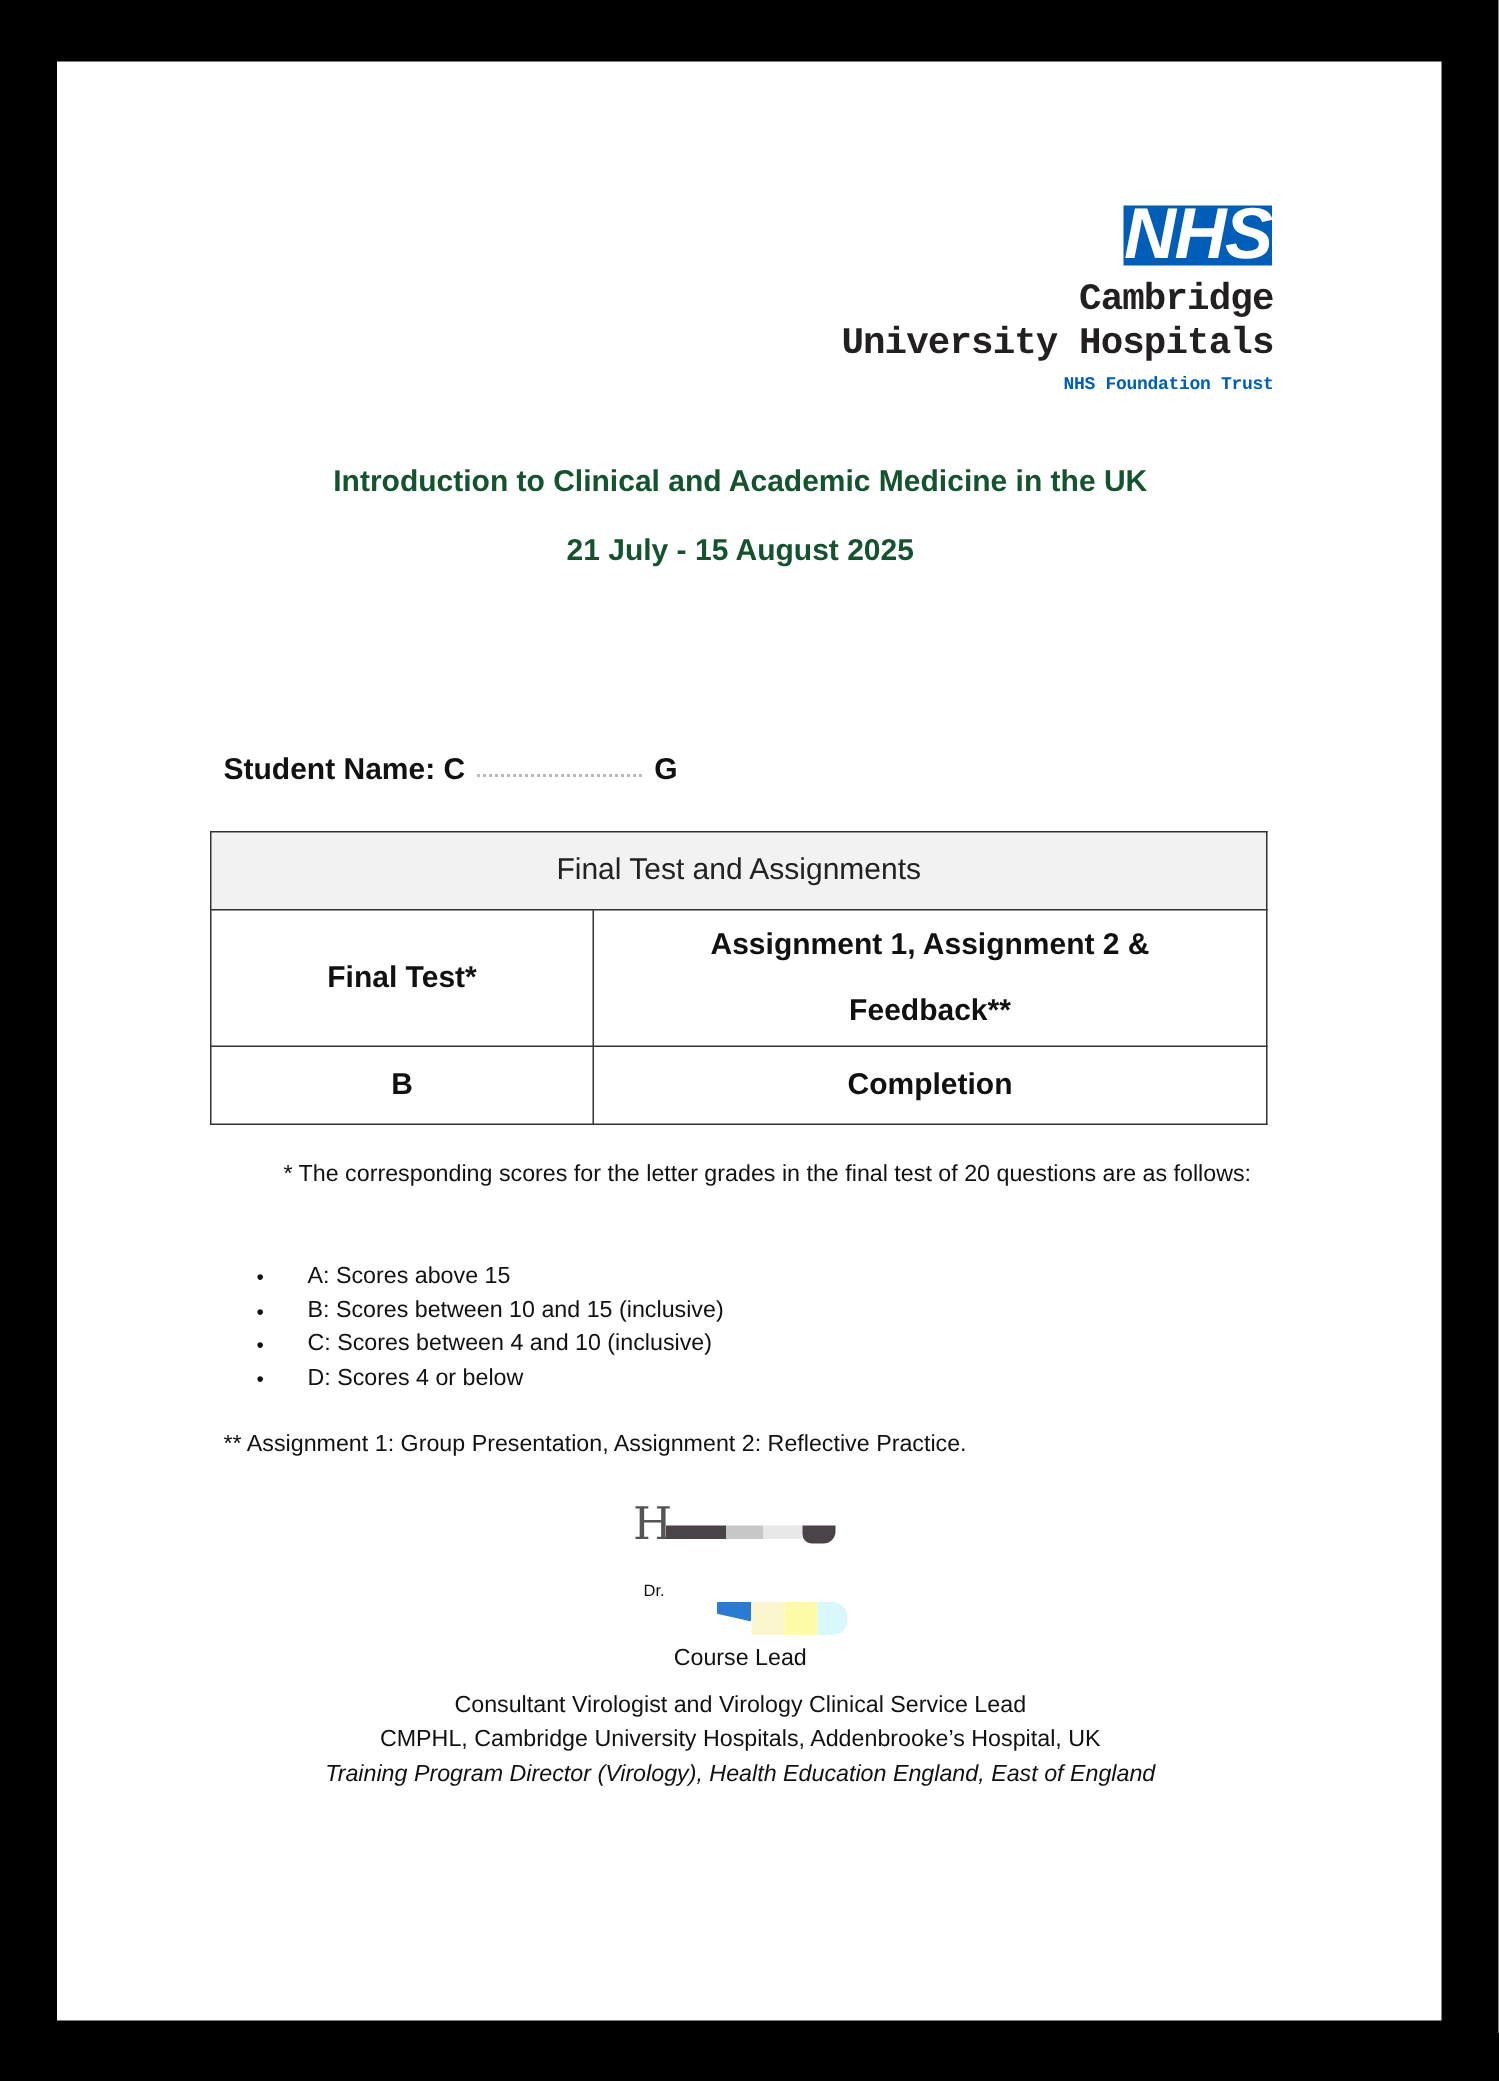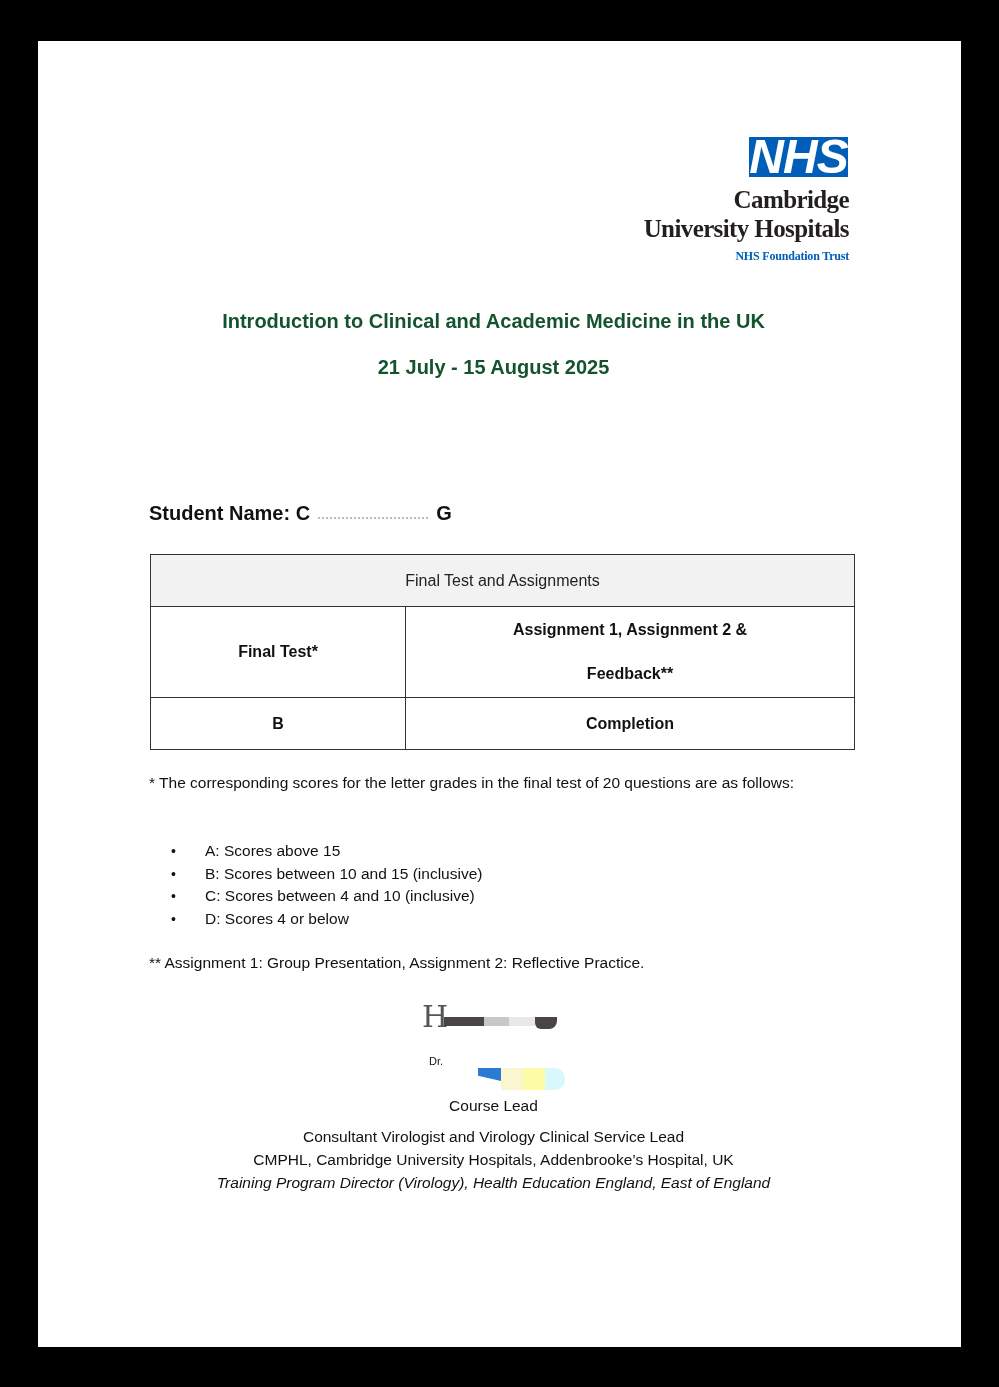--- a/index.html
+++ b/index.html
@@ -18,21 +18,21 @@
     .nhs-box {
       position: absolute; left: 711px; top: 96px; width: 99px; height: 40px;
       background: #005eb8; color: #fff;
       font-weight: bold; font-style: italic; font-size: 48px;
       line-height: 40px; text-align: center; letter-spacing: -1px;
       font-family: "Liberation Sans", sans-serif;
     }
     .org-line {
       position: absolute; right: 112px; text-align: right;
       color: #231f20; font-size: 25px; font-weight: bold; line-height: 28px;
-      font-family: Liberation Serif, serif; letter-spacing: -0.6px;
+      font-family: Liberation Mono, monospace; letter-spacing: -0.6px;
     }
     .org-1 { top: 145px; }
     .org-2 { top: 174px; }
     .org-3 {
       top: 205px; color: #005eb8; font-size: 12px; line-height: 20px; letter-spacing: -0.2px;
     }
 
     
     .title {
       position: absolute; left: 0; width: 911px; text-align: center;
@@ -46,33 +46,33 @@
       position: absolute; left: 111px; top: 461px;
       font-size: 20px; font-weight: bold; color: #111;
     }
     .student .blur {
       display: inline-block; width: 110px; border-bottom: 2px dotted #bbb;
       margin: 0 8px; vertical-align: middle; height: 6px;
     }
 
     
     table.grades {
-      position: absolute; left: 112px; top: 513px; width: 705px;
-      border-collapse: collapse; font-size: 16px;
+      position: absolute; left: 102px; top: 513px; width: 705px;
+      border-collapse: collapse; font-size: 20px;
     }
     table.grades td {
       border: 1.5px solid #333; text-align: center; padding: 0;
     }
     .hdr-cell { background: #f2f2f2; height: 51px; font-weight: normal; color: #222; }
     .col-head { height: 90px; font-weight: bold; line-height: 44px; }
     .val-cell { height: 51px; font-weight: bold; }
 
     
     .note { position: absolute; left: 111px; font-size: 15.5px; color: #111; line-height: 22px; }
-    .note1 { top: 731px; width: 680px; }
+    .note1 { top: 731px; width: 680px; margin-left: 40px; }
     ul.grade-list {
       position: absolute; left: 111px; top: 799px; margin: 0; padding: 0;
       list-style: none; font-size: 15.5px; line-height: 22.5px;
     }
     ul.grade-list li { position: relative; padding-left: 56px; }
     ul.grade-list li .bullet {
       position: absolute; left: 22px; top: 0; font-size: 14px;
     }
     .note2 { top: 911px; }
 

